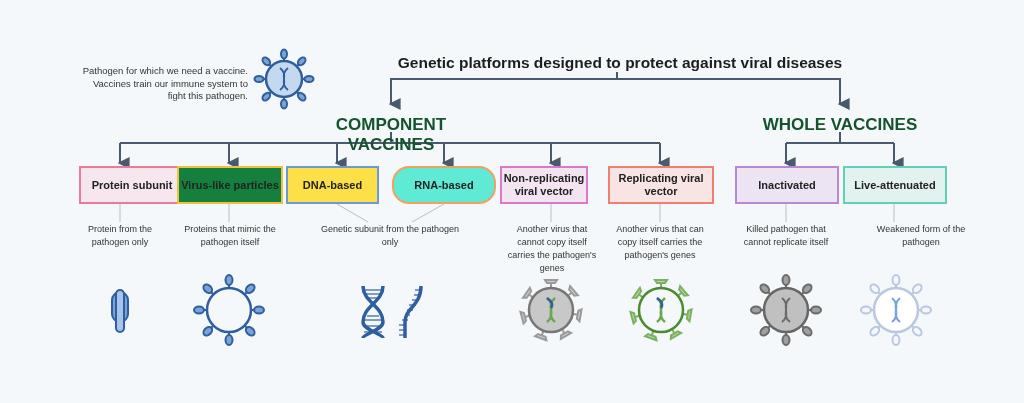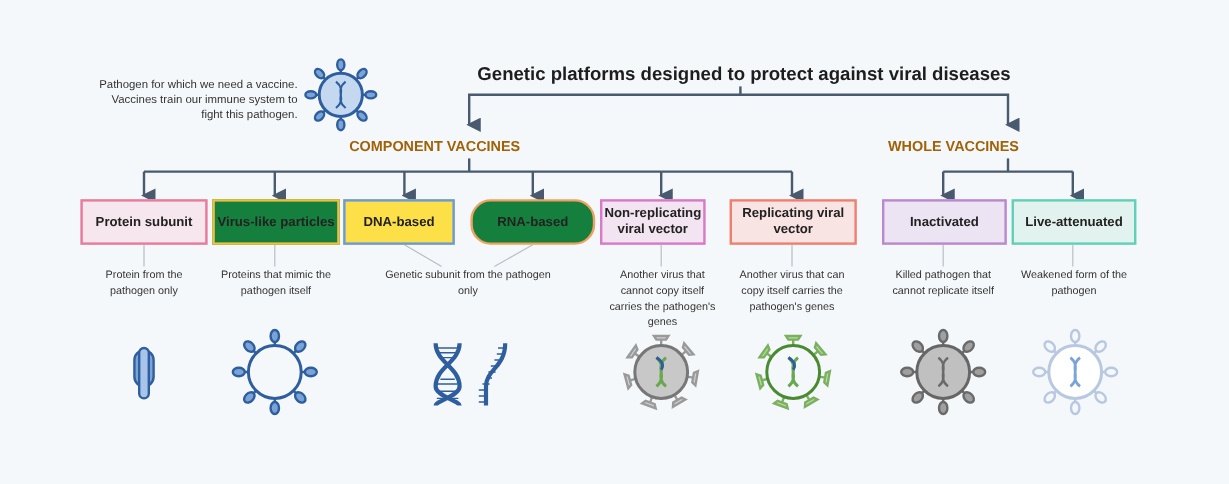--- a/index.html
+++ b/index.html
@@ -1,19 +1,19 @@
 <!DOCTYPE html>
 <html><head>
 <meta charset="utf-8">
 <style>
   html,body{margin:0;padding:0;}
   body{width:1024px;height:403px;background:#f4f8fa;position:relative;overflow:hidden;font-family:"Liberation Sans",sans-serif;color:#222;}
   .abs{position:absolute;}
   .title{left:340px;top:54px;width:560px;text-align:center;font-weight:bold;font-size:15.5px;color:#1d1d1d;}
-  .section{font-weight:bold;font-size:12px;color:#a16207;text-align:left;width:200px;}
+  .section{font-weight:bold;font-size:17px;color:#14532d;text-align:center;width:200px;}
   .intro{left:78px;top:65px;width:170px;text-align:right;font-size:9.5px;line-height:12.5px;color:#333;}
   .box{position:absolute;top:166px;height:38px;border:2.5px solid;box-sizing:border-box;display:flex;align-items:center;justify-content:center;text-align:center;font-weight:bold;font-size:11px;line-height:13px;color:#222;}
   .desc{position:absolute;top:223px;text-align:center;font-size:9px;line-height:13px;color:#333;}
   svg.lines{position:absolute;left:0;top:0;}
 </style>
 </head>
 <body>
 
 <svg class="lines" width="1024" height="403">
   <defs>
@@ -189,28 +189,28 @@
     <circle r="22" fill="#ffffff" stroke="#b8c8e0" stroke-width="2.5"></circle>
     <path d="M-4,-12 C6,-4 -6,4 4,12 M4,-12 C-6,-4 6,4 -4,12" stroke="#7aa4d8" stroke-width="2.2" fill="none"></path>
   </g>
 </svg>
 
 <div class="abs title">Genetic platforms designed to protect against viral diseases</div>
 <div class="abs intro">Pathogen for which we need a vaccine. Vaccines train our immune system to fight this pathogen.</div>
 <div class="abs section" style="left:291px;top:115px;">COMPONENT VACCINES</div>
 <div class="abs section" style="left:740px;top:115px;">WHOLE VACCINES</div>
 
-<div class="box" style="left:67px;width:106px;border-color:#e87a9a;background:#f6e6ee;">Protein subunit</div>
+<div class="box" style="left:79px;width:106px;border-color:#e87a9a;background:#f6e6ee;">Protein subunit</div>
 <div class="box" style="left:177px;width:106px;border-color:#f0c040;background:#15803d;">Virus-like particles</div>
 <div class="box" style="left:286px;width:93px;border-color:#6a9ad8;background:#fde047;">DNA-based</div>
-<div class="box" style="left:392px;width:104px;border-color:#f0a060;background:#15803d;border-radius:17px;">RNA-based</div>
+<div class="box" style="left:392px;width:104px;border-color:#f0a060;background:#5eead4;border-radius:17px;">RNA-based</div>
 <div class="box" style="left:500px;width:88px;border-color:#d87ac8;background:#f2e4f0;">Non-replicating viral vector</div>
 <div class="box" style="left:608px;width:106px;border-color:#ee8070;background:#f8e4e2;">Replicating viral vector</div>
 <div class="box" style="left:735px;width:104px;border-color:#b888d0;background:#ece4f2;">Inactivated</div>
 <div class="box" style="left:843px;width:104px;border-color:#60d0b8;background:#e2f2ee;">Live-attenuated</div>
 
 <div class="desc" style="left:72px;width:96px;">Protein from the pathogen only</div>
 <div class="desc" style="left:178px;width:104px;">Proteins that mimic the pathogen itself</div>
 <div class="desc" style="left:320px;width:140px;">Genetic subunit from the pathogen only</div>
 <div class="desc" style="left:504px;width:96px;">Another virus that cannot copy itself carries the pathogen's genes</div>
 <div class="desc" style="left:612px;width:96px;">Another virus that can copy itself carries the pathogen's genes</div>
 <div class="desc" style="left:740px;width:92px;">Killed pathogen that cannot replicate itself</div>
-<div class="desc" style="left:850px;width:90px;text-align:center;">Weakened form of the pathogen</div>
+<div class="desc" style="left:876px;width:90px;text-align:center;">Weakened form of the pathogen</div>
 
 </body></html>

